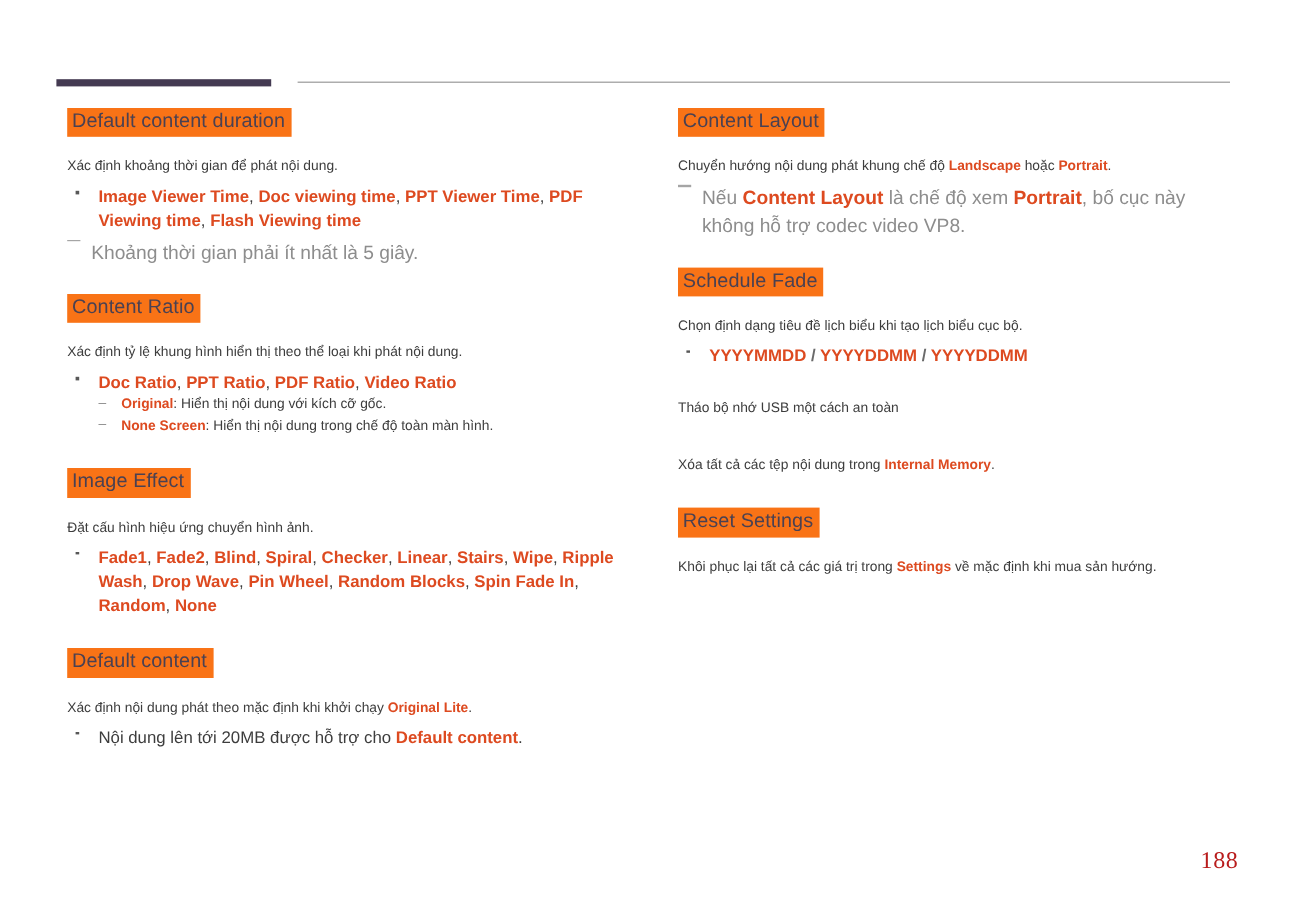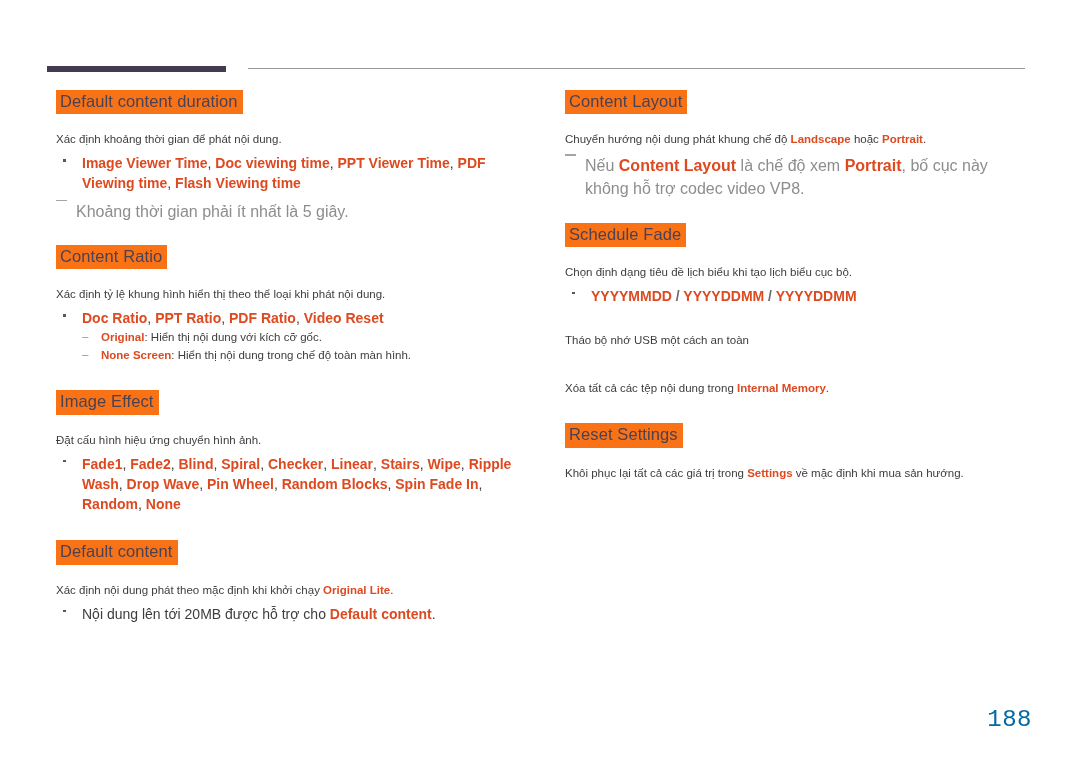--- a/index.html
+++ b/index.html
@@ -135,24 +135,24 @@
   }
   .note .kw { color: #dd4a20; font-weight: bold; }
   .gap-md  { height: 22px; }
   .gap-lg  { height: 26px; }
 
   
   #page-number {
     position: absolute;
     right: 48px;
     top: 706px;
-    font-size: 24px;
-    color: #0369a1;
+    font-size: 20px;
+    color: #b91c1c;
     letter-spacing: 0.5px;
-    font-family: Liberation Mono, monospace;
+    font-family: Liberation Serif, serif;
   }
 </style>
 </head>
 <body>
 
 <div id="header-rule">
   <div class="rule-thick"></div>
   <div class="rule-thin"></div>
 </div>
 
@@ -173,21 +173,21 @@
   </div>
 
   <div class="gap-md"></div>
 
   <div class="section">
     <div class="sec-head">Content Ratio</div>
     <p class="para">Xác định tỷ lệ khung hình hiển thị theo thể loại khi phát nội dung.</p>
     <ul class="bul">
       <li>
         <span class="dot"></span>
-        <span class="kw">Doc Ratio</span><span class="plain">, </span><span class="kw">PPT Ratio</span><span class="plain">, </span><span class="kw">PDF Ratio</span><span class="plain">, </span><span class="kw">Video Reset</span>
+        <span class="kw">Doc Ratio</span><span class="plain">, </span><span class="kw">PPT Ratio</span><span class="plain">, </span><span class="kw">PDF Ratio</span><span class="plain">, </span><span class="kw">Video Ratio</span>
       </li>
     </ul>
     <ul class="sub">
       <li>
         <span class="dash">–</span>
         <span class="kw">Original</span><span class="plain">: Hiển thị nội dung với kích cỡ gốc.</span>
       </li>
       <li>
         <span class="dash">–</span>
         <span class="kw">None Screen</span><span class="plain">: Hiển thị nội dung trong chế độ toàn màn hình.</span>

